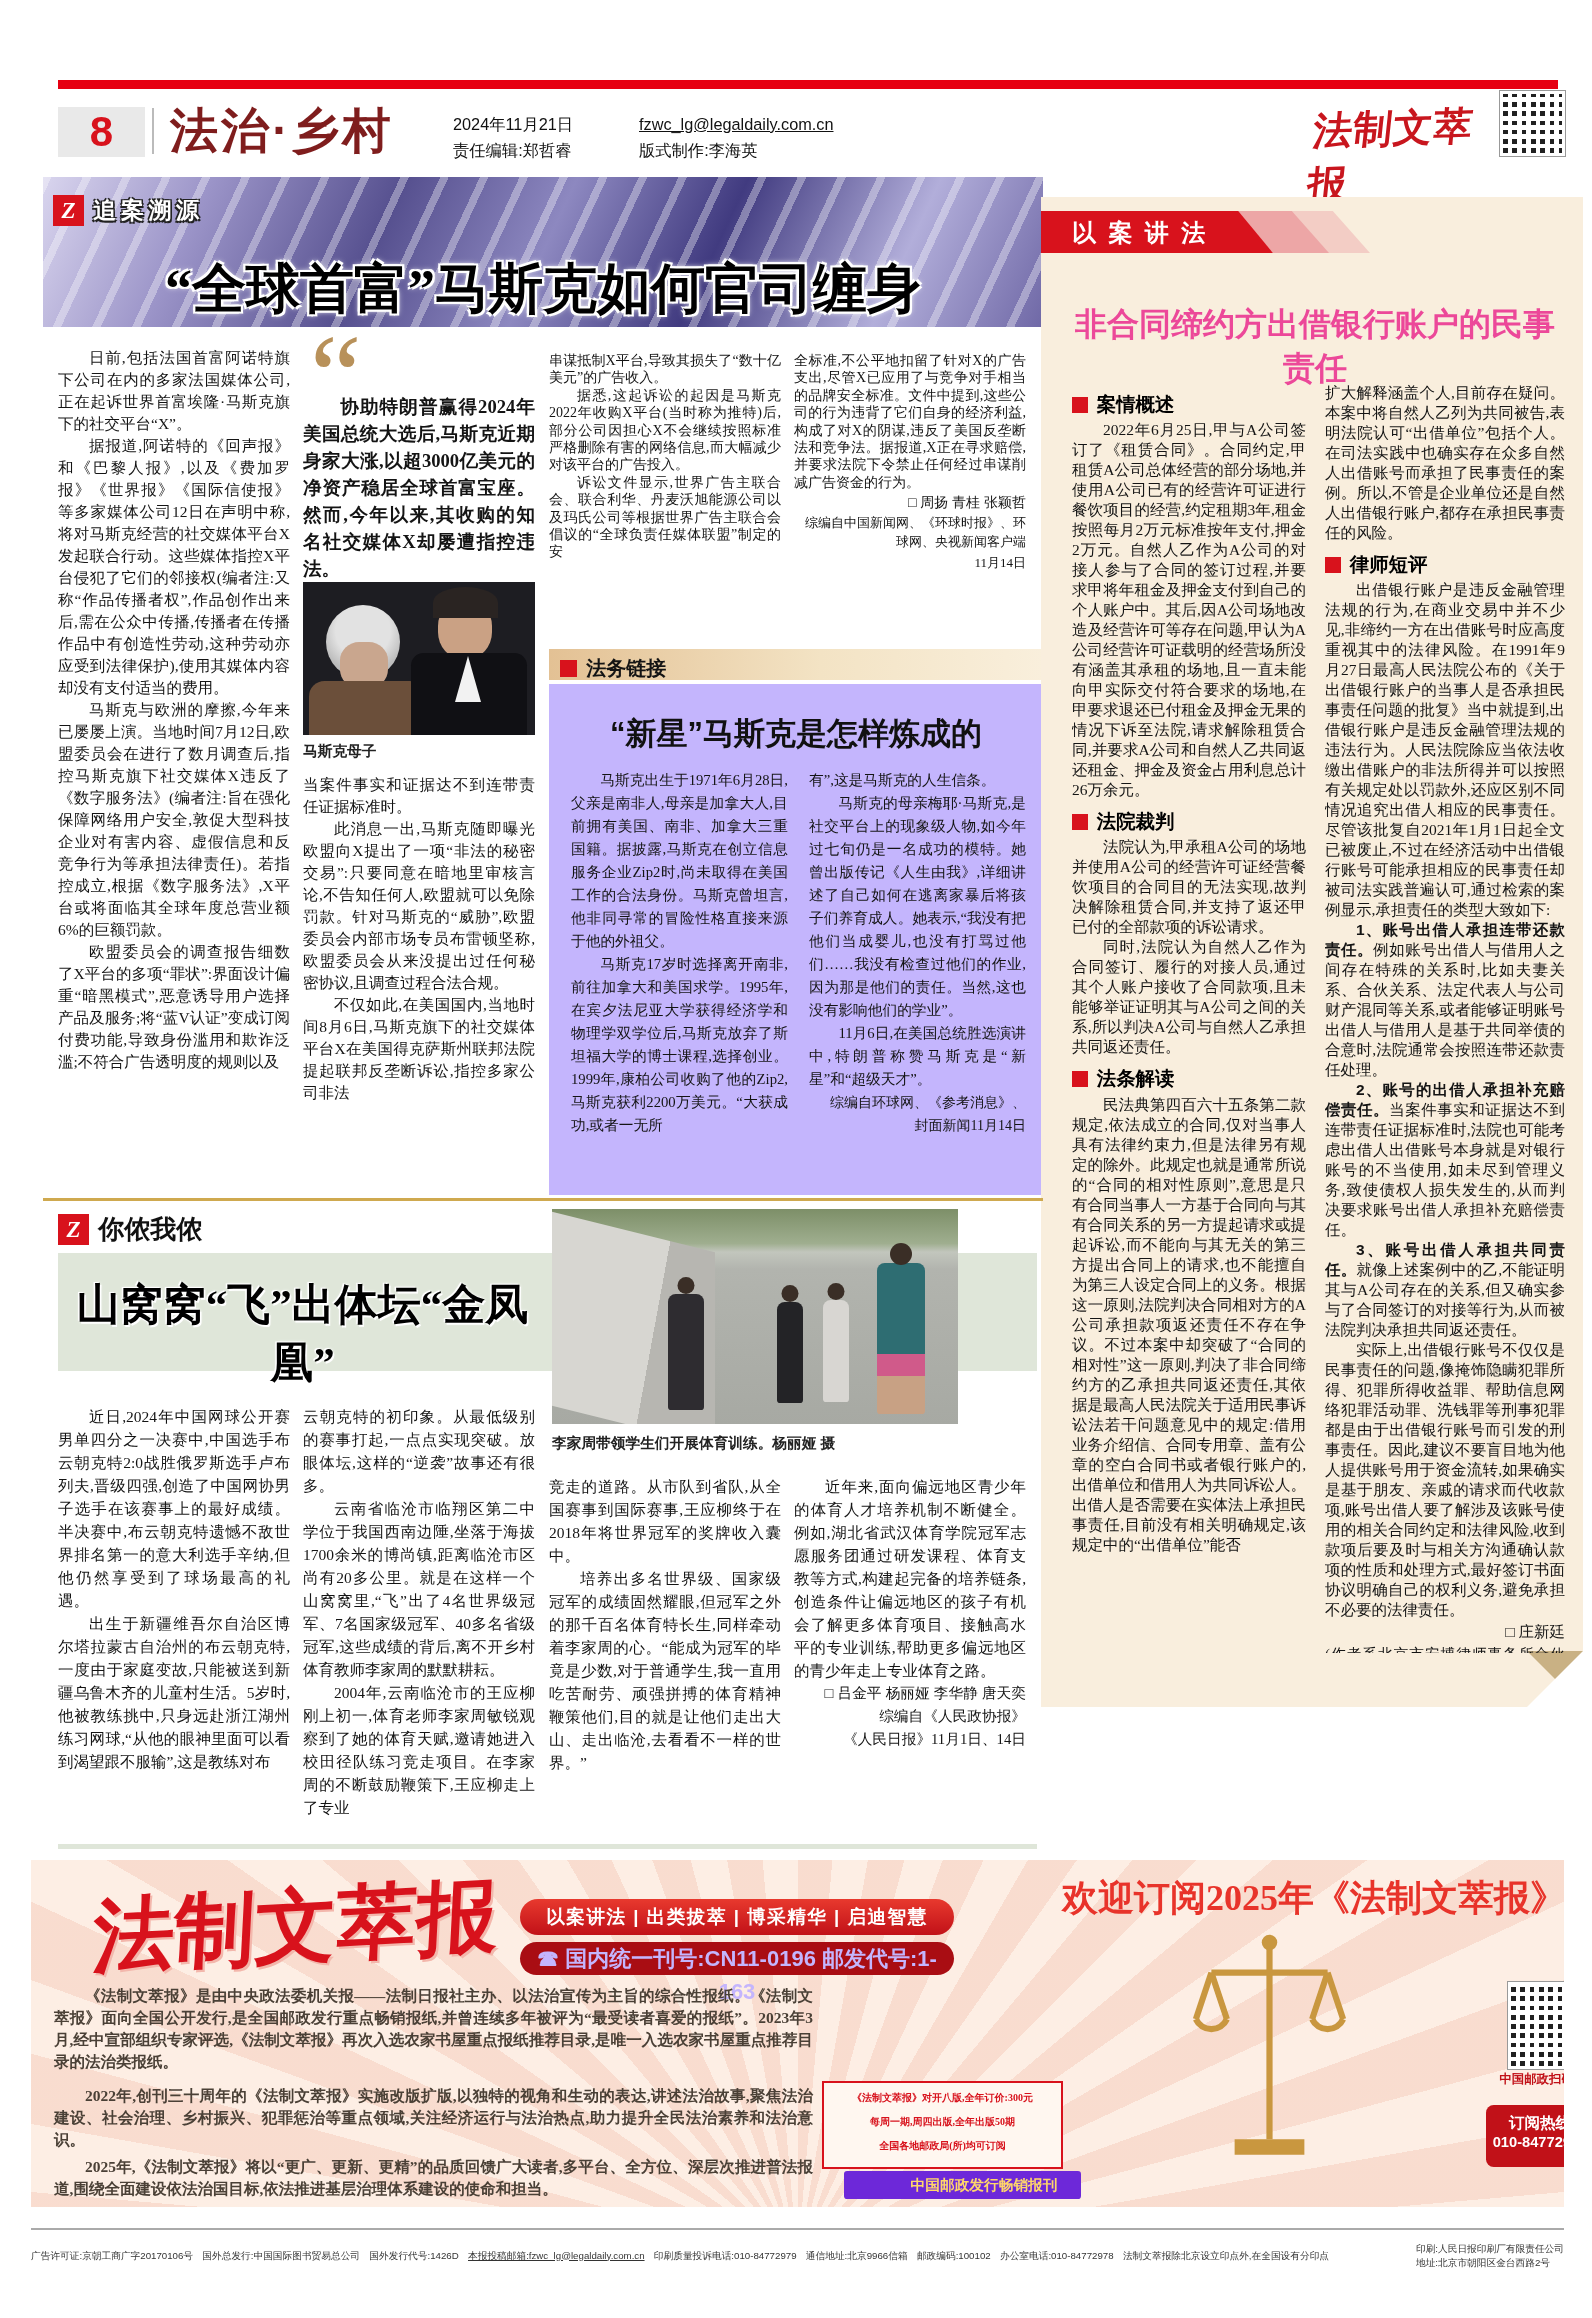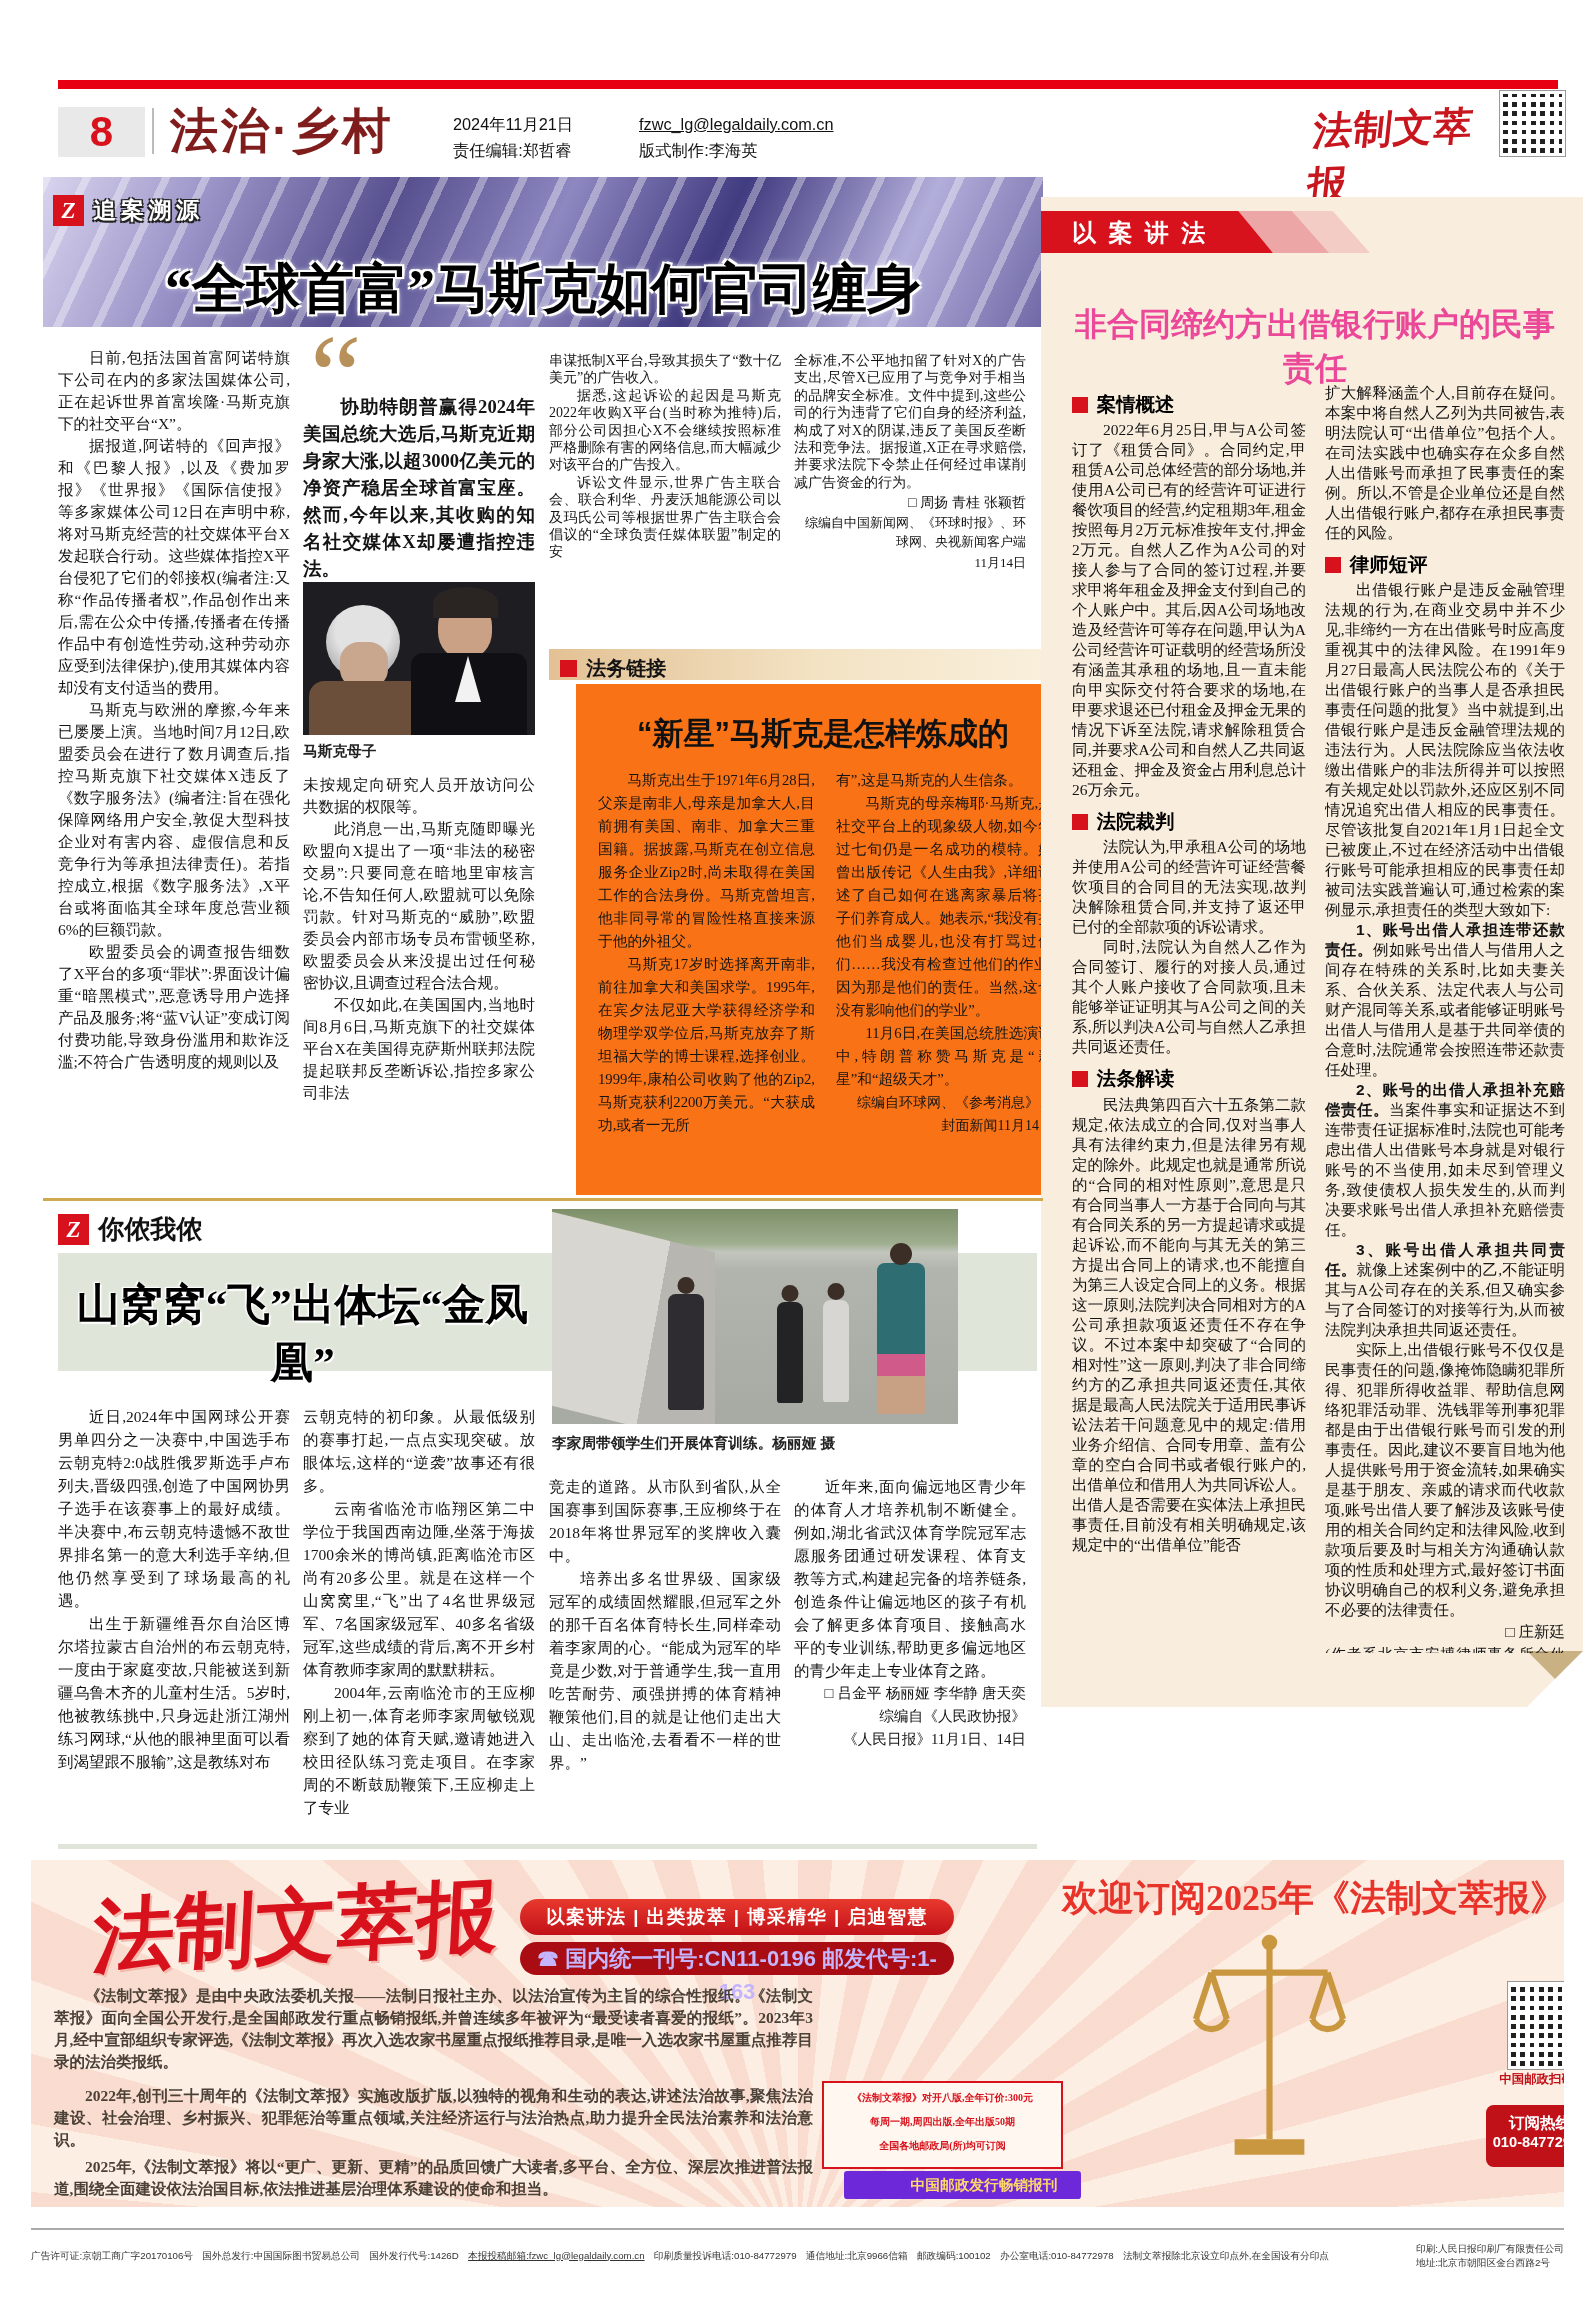--- a/index.html
+++ b/index.html
@@ -41,21 +41,21 @@
   .bcol34{font-size:14px;line-height:17.4px;}
   .quotemark{font-size:116px;color:#b8915a;line-height:62px;font-family:"Liberation Serif",serif;}
   .intro{font-size:18.6px;line-height:27px;font-weight:bold;}
   .photo1{background:#1d1d22;}
   .caption{font-size:14.7px;font-weight:bold;font-family:"Liberation Sans",sans-serif;color:#222;}
   .byline{text-align:right;font-size:14.7px;line-height:23px;}
   
   .fawuband{left:549px;top:649px;width:494px;height:31px;
             background:linear-gradient(90deg,#e3c194 0%,#f3e3c4 55%,#f9efdc 100%);}
   .redsq{display:inline-block;width:17px;height:17px;background:#d8121c;vertical-align:-1.5px;margin-right:9.3px;}
-  .fawubox{left:576px;top:684px;width:494px;height:511px;background:#f97316;}
+  .fawubox{left:549px;top:684px;width:494px;height:511px;background:#c4b5fd;}
   .fawuhead{font-size:31px;font-weight:bold;text-align:center;font-family:"Liberation Sans",sans-serif;color:#111;}
   .fcol{font-size:14.7px;line-height:23px;}
   
   .casebox{left:1041px;top:197px;width:542px;height:1510px;background:#f9eedd;}
   .casetag{left:1041px;top:211px;width:232px;height:42px;background:#d8121c;
            clip-path:polygon(0 0,85% 0,100% 100%,0 100%);}
   .casetag-echo{left:1236px;top:211px;width:93px;height:42px;background:#eda6a6;
            clip-path:polygon(0 0,60% 0,100% 100%,40% 100%);}
   .casetag-echo2{left:1277px;top:211px;width:93px;height:42px;background:#f3cdc5;
            clip-path:polygon(0 0,60% 0,100% 100%,40% 100%);}
@@ -137,21 +137,21 @@
     <div class="abs" style="left:37px;top:60px;width:48px;height:46px;border-radius:40%;background:#c9a68e;"></div>
     <div class="abs" style="left:6.2px;top:99px;width:116px;height:54px;border-radius:15.5px 15.5px 0 0;background:#6b4f3a;"></div>
     <div class="abs" style="left:135px;top:17px;width:54px;height:60px;border-radius:45%;background:#caa184;"></div>
     <div class="abs" style="left:130px;top:4.6px;width:65px;height:31px;border-radius:50% 50% 0 0;background:#2a2422;"></div>
     <div class="abs" style="left:108px;top:71px;width:116px;height:82px;background:#101014;border-radius:12.4px 12.4px 0 0;"></div>
     <div class="abs" style="left:152px;top:74px;width:26px;height:46px;background:#f2f2f2;clip-path:polygon(50% 0,100% 100%,0 100%);"></div>
   </div>
   <div class="abs caption" style="left:303px;top:742px;">马斯克母子</div>
 
   <div class="abs bcol just clip" style="left:303px;top:774px;width:232px;height:420px;">
-    <p class="noind">未按规定向研究人员开放访问公共数据的权限等。</p>
+    <p class="noind">当案件事实和证据达不到连带责任证据标准时。</p>
     <p class="ind">此消息一出,马斯克随即曝光欧盟向X提出了一项“非法的秘密交易”:只要同意在暗地里审核言论,不告知任何人,欧盟就可以免除罚款。针对马斯克的“威胁”,欧盟委员会内部市场专员布雷顿坚称,欧盟委员会从来没提出过任何秘密协议,且调查过程合法合规。</p>
     <p class="ind">不仅如此,在美国国内,当地时间8月6日,马斯克旗下的社交媒体平台X在美国得克萨斯州联邦法院提起联邦反垄断诉讼,指控多家公司非法</p>
   </div>
 
   <div class="abs bcol34 just clip" style="left:549px;top:352px;width:232px;height:290px;">
     <p class="noind">串谋抵制X平台,导致其损失了“数十亿美元”的广告收入。</p>
     <p class="ind">据悉,这起诉讼的起因是马斯克2022年收购X平台(当时称为推特)后,部分公司因担心X不会继续按照标准严格删除有害的网络信息,而大幅减少对该平台的广告投入。</p>
     <p class="ind">诉讼文件显示,世界广告主联合会、联合利华、丹麦沃旭能源公司以及玛氏公司等根据世界广告主联合会倡议的“全球负责任媒体联盟”制定的安</p>
   </div>
 

